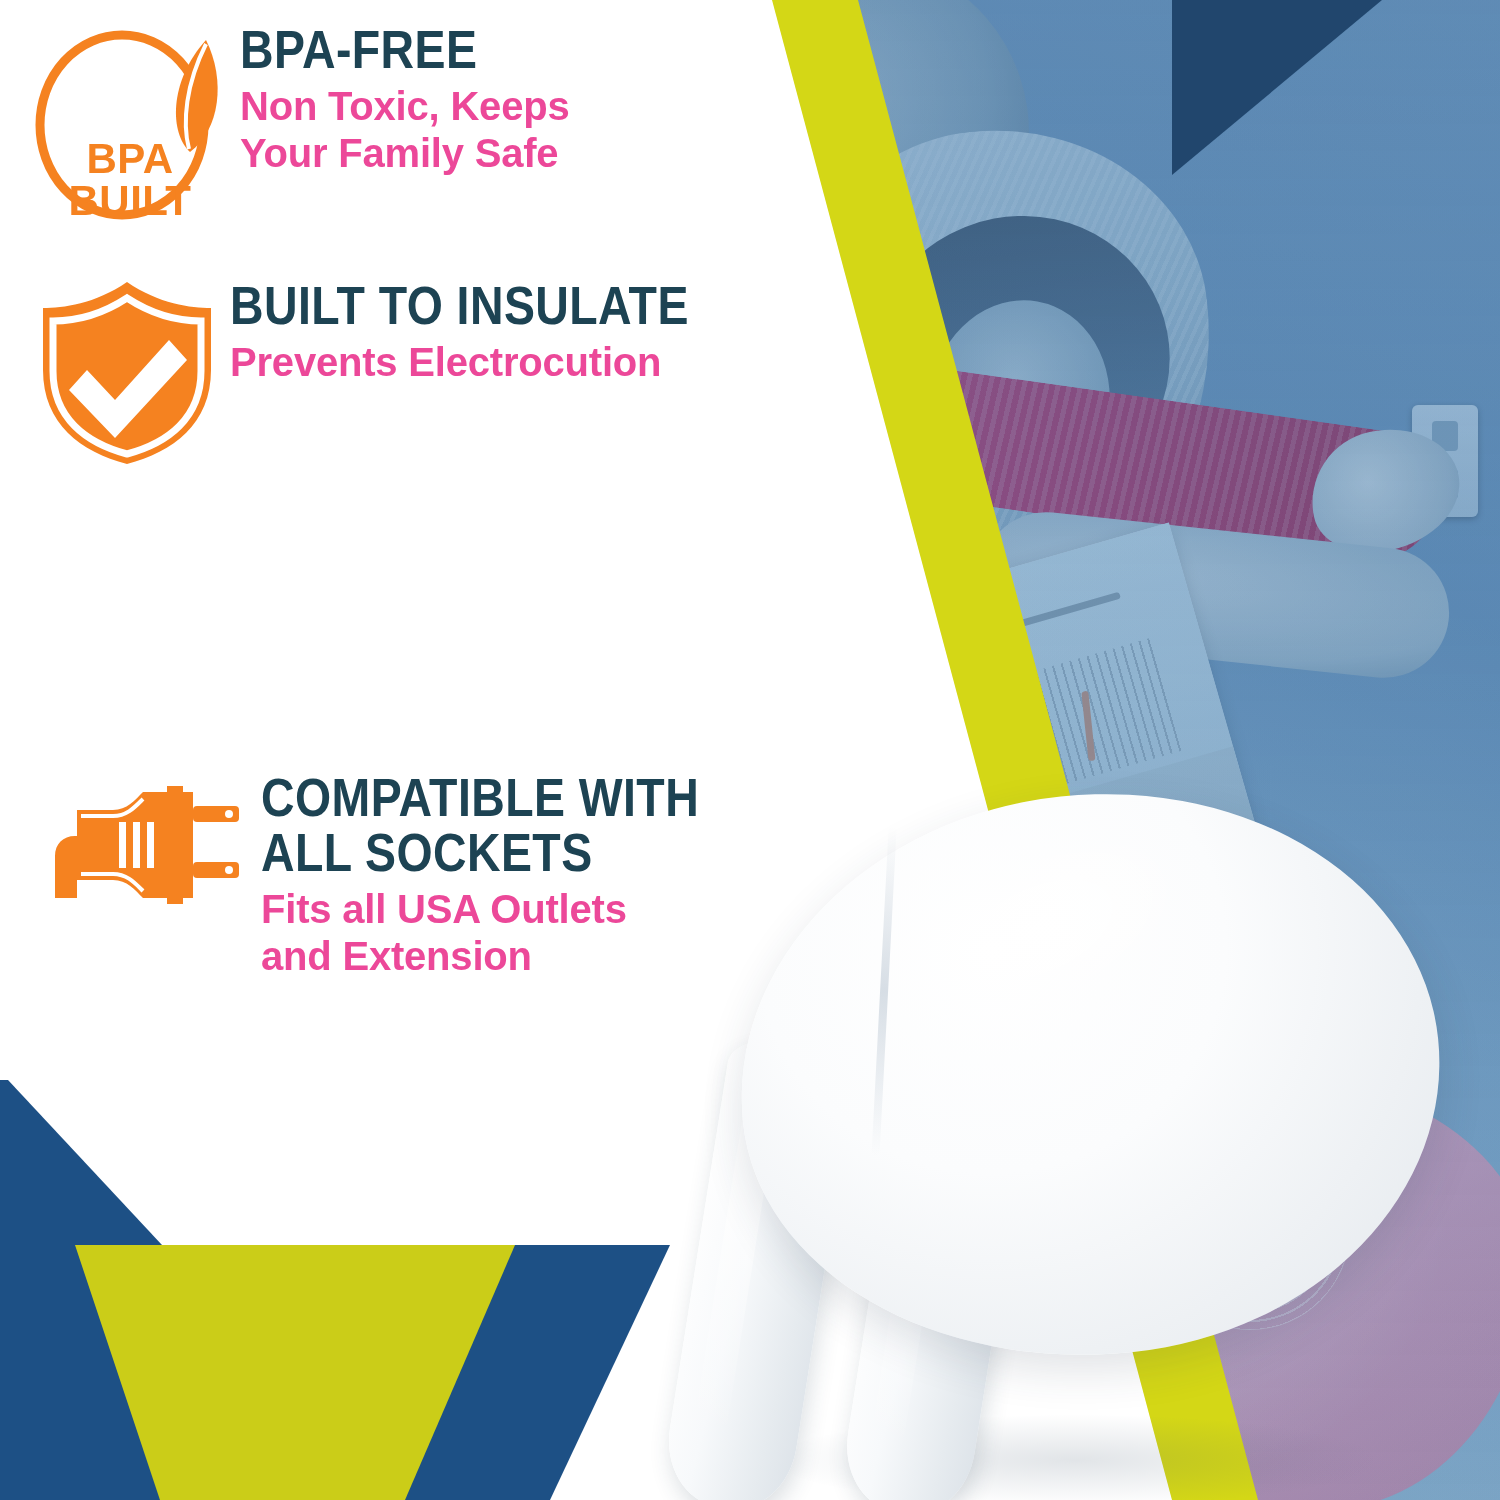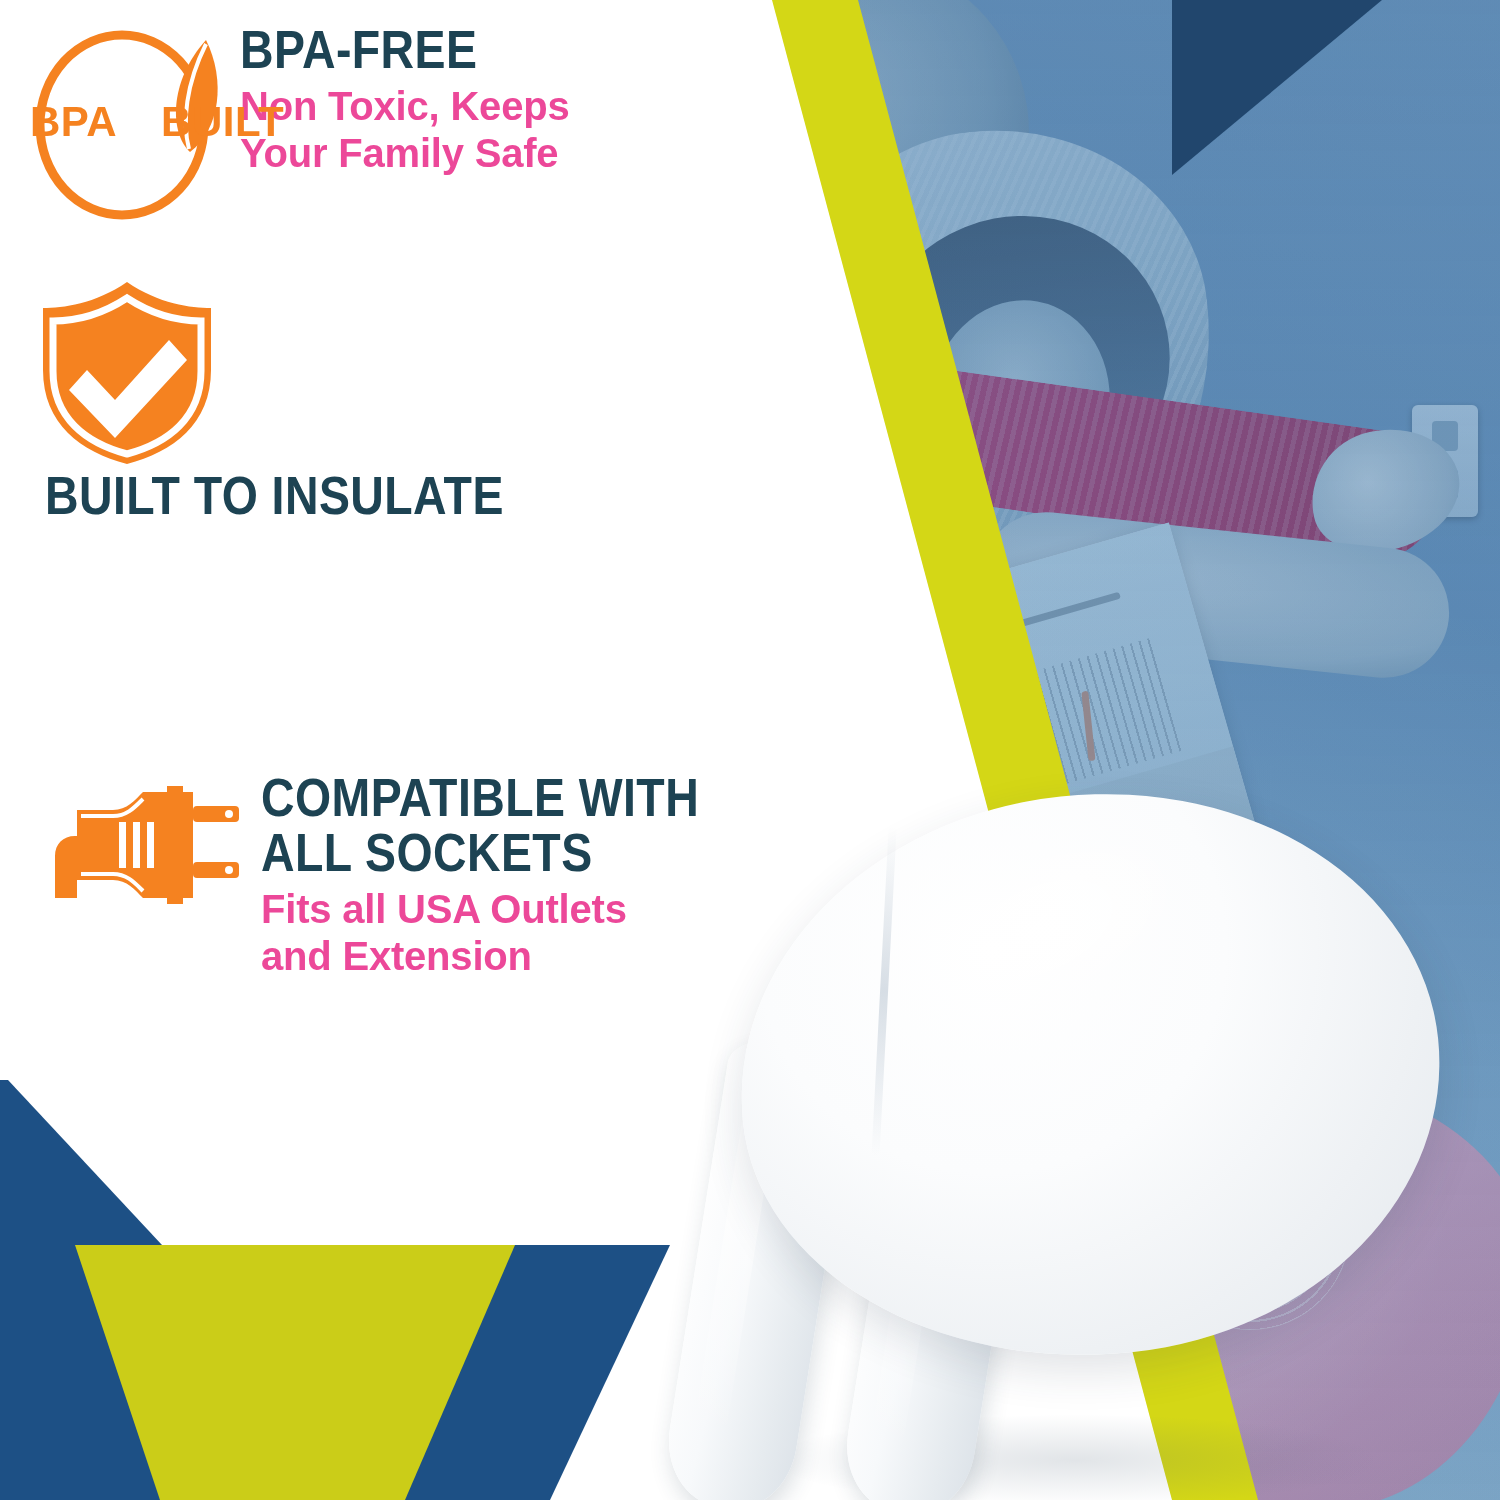--- a/index.html
+++ b/index.html
@@ -262,31 +262,31 @@
     font-weight:700;
     line-height:1.18;
     white-space:pre-line;
     font-size:40px;
     margin-top:6px;
     letter-spacing:-.2px;
   }
 
   
   #feat-0{ left:30px; top:22px; }
-  #feat-1{ left:35px; top:278px;flex-direction:column; }
+  #feat-1{ left:35px; top:278px; }
   #feat-2{ left:40px; top:500px; }
   #feat-3{ left:51px; top:770px; }
 
   
   .bpa-badge{position:relative;width:200px;height:200px;}
   .bpa-text{
-    position:absolute;inset:0;display:flex;flex-direction:row;
-    align-items:center;justify-content:flex-start;
+    position:absolute;inset:0;display:flex;flex-direction:column;
+    align-items:center;justify-content:flex-end;
     color:#F58220;font-weight:700;line-height:1.0;
-    font-size:42px;letter-spacing:.5px;gap:44px;
+    font-size:42px;letter-spacing:.5px;
   }
   .bpa-text span{display:block;}
 </style>
 </head>
 <body>
 
 <div id="stage">
 
   <div class="photo-panel">
     <div class="photo-inner">
@@ -379,20 +379,21 @@
     <div class="feature" id="feat-1">
       <div class="f-icon">
         <svg width="185" height="190" viewBox="0 0 185 190" aria-hidden="true">
           <path d="M92 4 C60 26 28 30 8 30 L8 92 C8 146 46 174 92 186 C138 174 176 146 176 92 L176 30 C156 30 124 26 92 4 Z" fill="#F58220"></path>
           <path d="M92 20 C63 39 35 43 18 43 L18 93 C18 140 51 165 92 176 C133 165 166 140 166 93 L166 43 C149 43 121 39 92 20 Z" fill="none" stroke="#ffffff" stroke-width="7"></path>
           <path d="M52 92 L80 122 L134 62 L152 82 L80 160 L34 112 Z" fill="#ffffff"></path>
         </svg>
       </div>
       <div class="f-text">
         <div class="f-title">BUILT TO INSULATE</div>
+        <div class="f-sub">Prevents Electrocution</div>
       </div>
     </div>
 
 
     <div class="feature" id="feat-3">
       <div class="f-icon">
         <svg width="200" height="150" viewBox="0 0 200 150" aria-hidden="true">
 
           <path d="M4 128 L4 86 C4 74 12 66 24 66 L34 66 L34 92 L26 92 L26 128 Z" fill="#F58220"></path>
 

